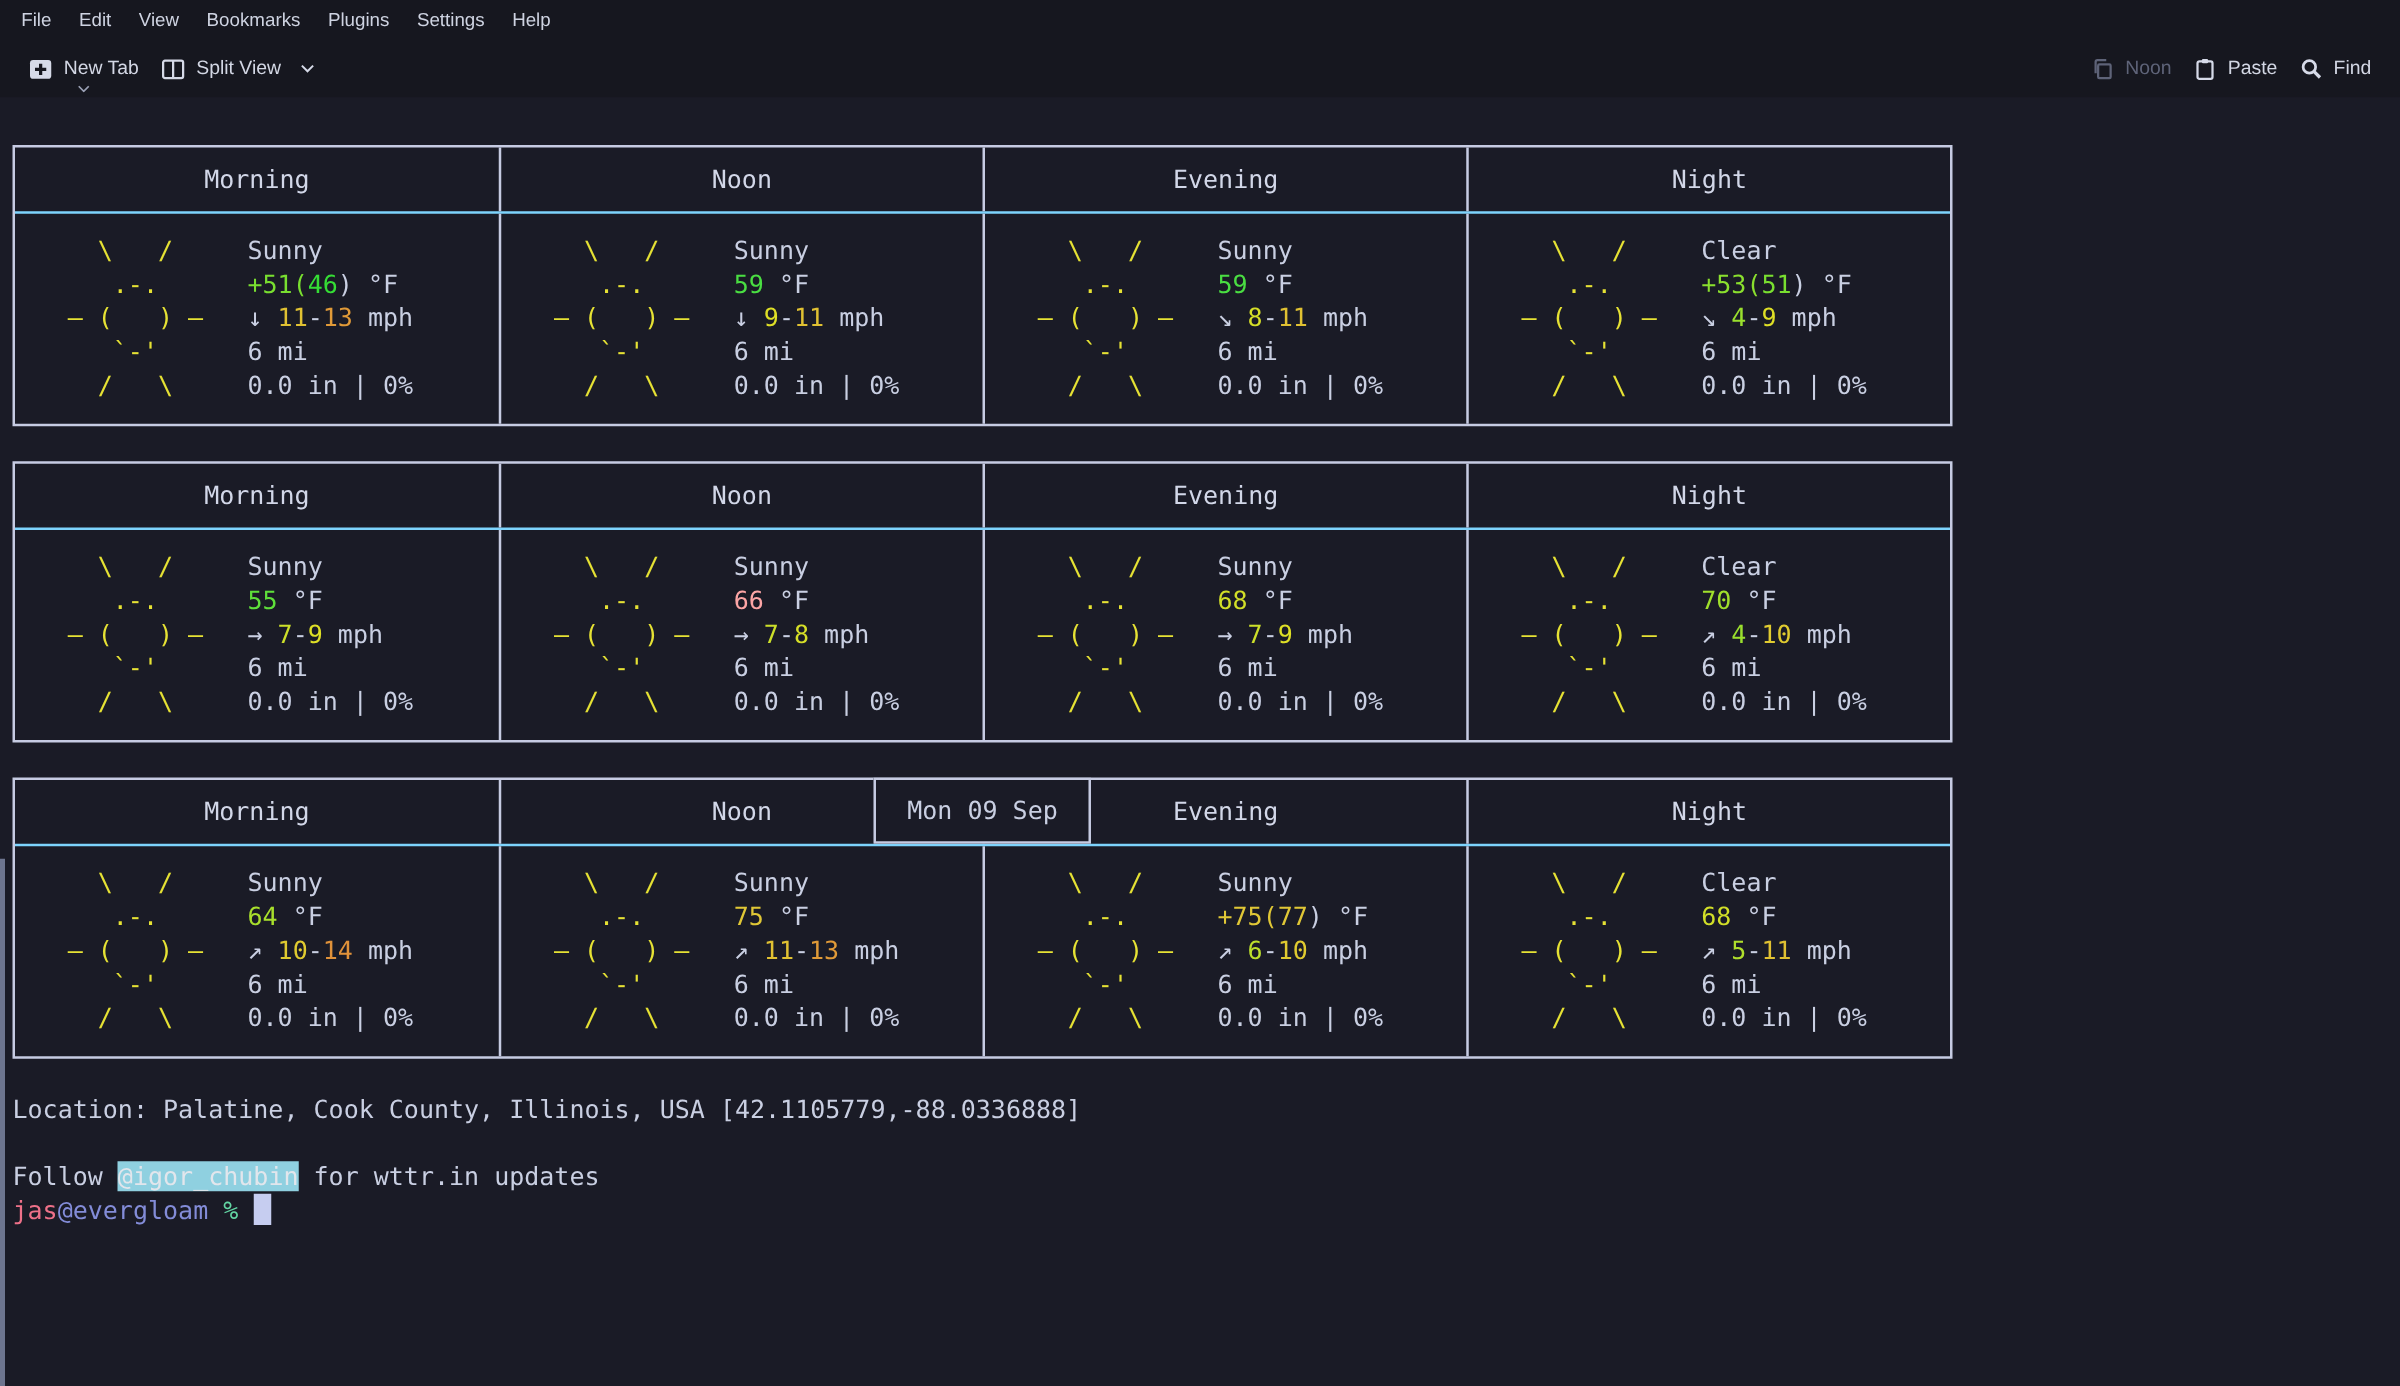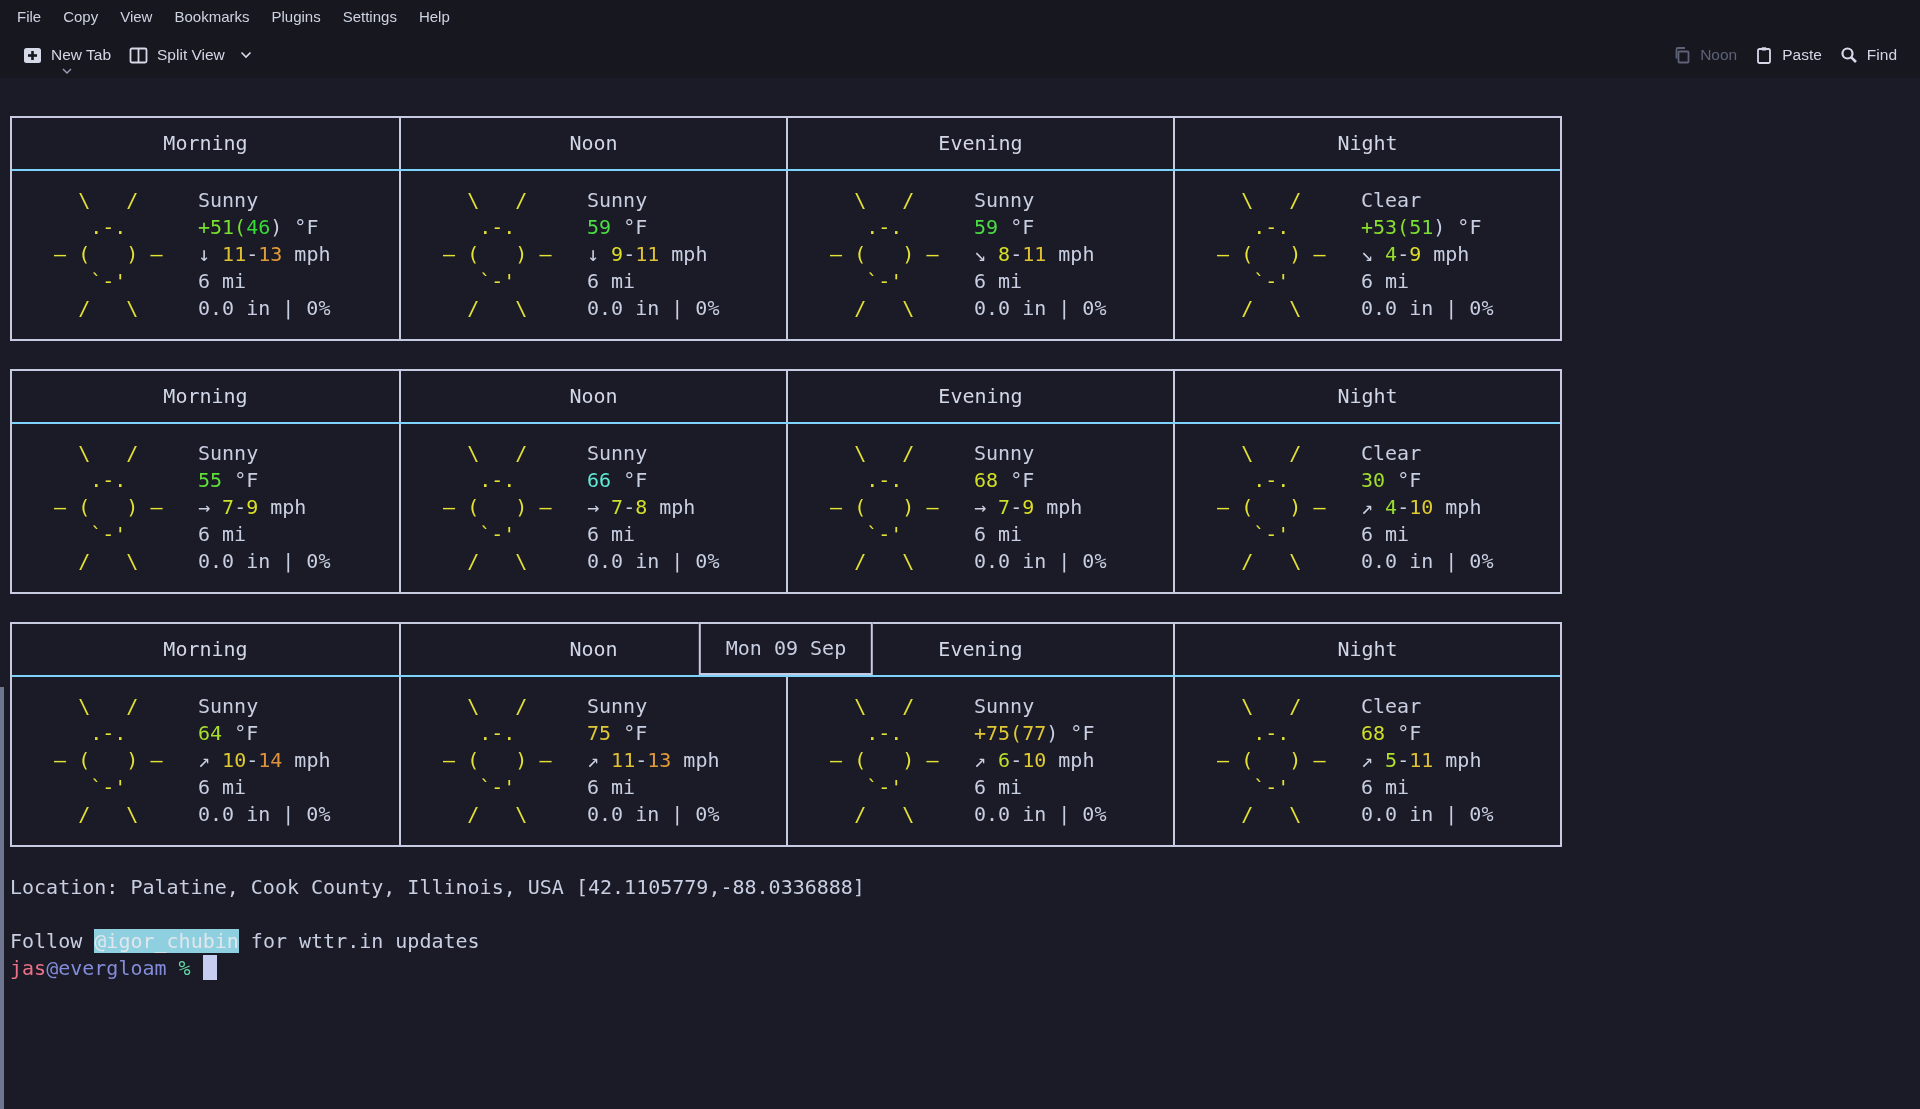--- a/index.html
+++ b/index.html
@@ -43,21 +43,21 @@
   .c-pct{color:#63d7a4;}
   .cursor{display:inline-block;width:14px;height:25px;background:#c6cdf0;vertical-align:text-bottom;}
 
   .scrollthumb{position:absolute;left:0;top:687px;width:4px;height:422px;background:rgba(165,178,214,.6);}
 </style>
 </head>
 <body>
 
 <div class="menubar" id="menubar">
     <div class="menu-item">File</div>
-    <div class="menu-item">Copy</div>
+    <div class="menu-item">Edit</div>
     <div class="menu-item">View</div>
     <div class="menu-item">Bookmarks</div>
     <div class="menu-item">Plugins</div>
     <div class="menu-item">Settings</div>
     <div class="menu-item">Help</div>
   </div>
 
 <div class="toolbar">
   <div class="tbtn">
     <span>
@@ -171,35 +171,35 @@
           <div class="tbody">
             <div class="cell">
               <div class="cline"><span class="art">     \   /</span><span class="txt"><span style="color: rgb(201, 207, 226);">Sunny</span></span></div>
               <div class="cline"><span class="art">      .-.</span><span class="txt"><span style="color: rgb(95, 223, 58);">55</span><span style="color: rgb(201, 207, 226);"> °F</span></span></div>
               <div class="cline"><span class="art">   ― (   ) ―</span><span class="txt"><span style="color: rgb(201, 207, 226);">→ </span><span style="color: rgb(204, 223, 42);">7</span><span style="color: rgb(201, 207, 226);">-</span><span style="color: rgb(222, 223, 38);">9</span><span style="color: rgb(201, 207, 226);"> mph</span></span></div>
               <div class="cline"><span class="art">      `-'</span><span class="txt"><span style="color: rgb(201, 207, 226);">6 mi</span></span></div>
               <div class="cline"><span class="art">     /   \</span><span class="txt"><span style="color: rgb(201, 207, 226);">0.0 in | 0%</span></span></div>
             </div>
             <div class="cell">
               <div class="cline"><span class="art">     \   /</span><span class="txt"><span style="color: rgb(201, 207, 226);">Sunny</span></span></div>
-              <div class="cline"><span class="art">      .-.</span><span class="txt"><span style="color: #5eead4;">66</span><span style="color: rgb(201, 207, 226);"> °F</span></span></div>
+              <div class="cline"><span class="art">      .-.</span><span class="txt"><span style="color: #fca5a5;">66</span><span style="color: rgb(201, 207, 226);"> °F</span></span></div>
               <div class="cline"><span class="art">   ― (   ) ―</span><span class="txt"><span style="color: rgb(201, 207, 226);">→ </span><span style="color: rgb(204, 223, 42);">7</span><span style="color: rgb(201, 207, 226);">-</span><span style="color: rgb(214, 223, 40);">8</span><span style="color: rgb(201, 207, 226);"> mph</span></span></div>
               <div class="cline"><span class="art">      `-'</span><span class="txt"><span style="color: rgb(201, 207, 226);">6 mi</span></span></div>
               <div class="cline"><span class="art">     /   \</span><span class="txt"><span style="color: rgb(201, 207, 226);">0.0 in | 0%</span></span></div>
             </div>
             <div class="cell">
               <div class="cline"><span class="art">     \   /</span><span class="txt"><span style="color: rgb(201, 207, 226);">Sunny</span></span></div>
               <div class="cline"><span class="art">      .-.</span><span class="txt"><span style="color: rgb(210, 223, 40);">68</span><span style="color: rgb(201, 207, 226);"> °F</span></span></div>
               <div class="cline"><span class="art">   ― (   ) ―</span><span class="txt"><span style="color: rgb(201, 207, 226);">→ </span><span style="color: rgb(204, 223, 42);">7</span><span style="color: rgb(201, 207, 226);">-</span><span style="color: rgb(222, 223, 38);">9</span><span style="color: rgb(201, 207, 226);"> mph</span></span></div>
               <div class="cline"><span class="art">      `-'</span><span class="txt"><span style="color: rgb(201, 207, 226);">6 mi</span></span></div>
               <div class="cline"><span class="art">     /   \</span><span class="txt"><span style="color: rgb(201, 207, 226);">0.0 in | 0%</span></span></div>
             </div>
             <div class="cell">
               <div class="cline"><span class="art">     \   /</span><span class="txt"><span style="color: rgb(201, 207, 226);">Clear</span></span></div>
-              <div class="cline"><span class="art">      .-.</span><span class="txt"><span style="color: rgb(160, 223, 44);">30</span><span style="color: rgb(201, 207, 226);"> °F</span></span></div>
+              <div class="cline"><span class="art">      .-.</span><span class="txt"><span style="color: rgb(160, 223, 44);">70</span><span style="color: rgb(201, 207, 226);"> °F</span></span></div>
               <div class="cline"><span class="art">   ― (   ) ―</span><span class="txt"><span style="color: rgb(201, 207, 226);">↗ </span><span style="color: rgb(154, 223, 46);">4</span><span style="color: rgb(201, 207, 226);">-</span><span style="color: rgb(224, 203, 48);">10</span><span style="color: rgb(201, 207, 226);"> mph</span></span></div>
               <div class="cline"><span class="art">      `-'</span><span class="txt"><span style="color: rgb(201, 207, 226);">6 mi</span></span></div>
               <div class="cline"><span class="art">     /   \</span><span class="txt"><span style="color: rgb(201, 207, 226);">0.0 in | 0%</span></span></div>
             </div>
           </div>
         </div>
       </div>
       <div class="day-wrap">
         <div class="day-box">Mon 09 Sep</div>
         <div class="tbl">

